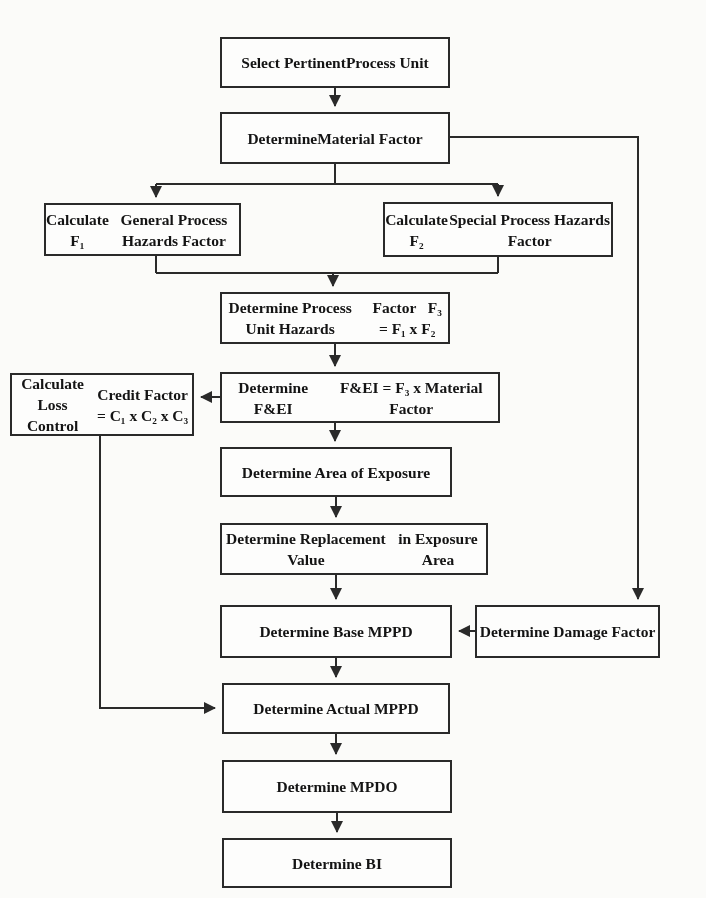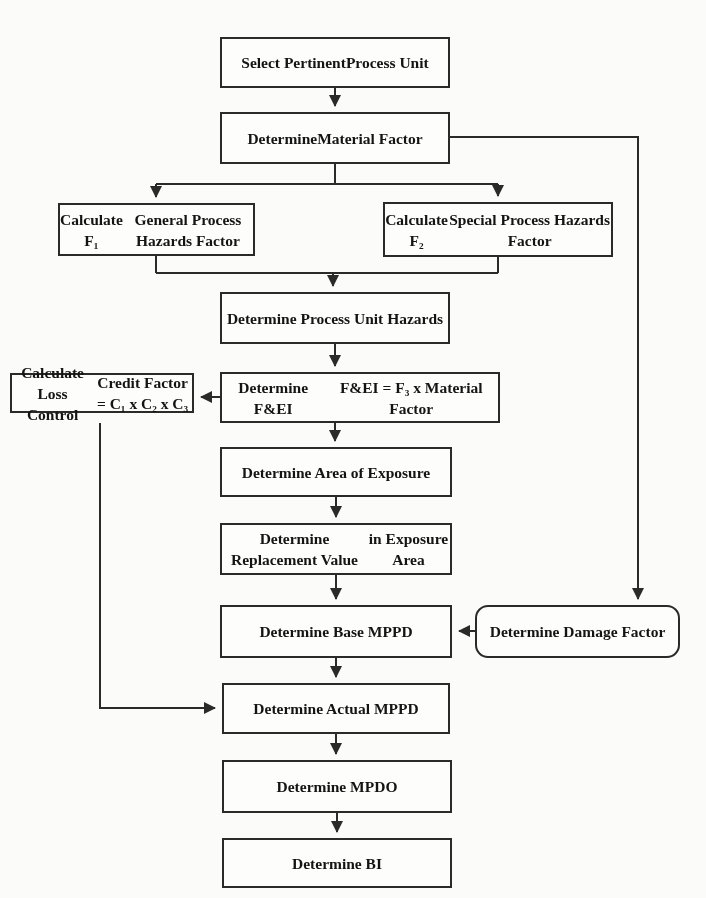--- a/index.html
+++ b/index.html
@@ -31,29 +31,29 @@
     text-align:center;
     color:var(--text);
     font-weight:bold;
     font-size:15.5px;
     line-height:21px;
   }
   .box .line{white-space:pre-wrap;display:block;}
   
   .n-select      {left:220px;top:37px;  width:230px;height:51px;}
   .n-material    {left:220px;top:112px; width:230px;height:52px;}
-  .n-f1          {left:58px; top:203px; width:197px;height:53px;}
+  .n-f1          {left:44px; top:203px; width:197px;height:53px;}
   .n-f2          {left:383px;top:202px; width:230px;height:55px;}
   .n-unithaz     {left:220px;top:292px; width:230px;height:52px;gap:8px;}
-  .n-losscontrol {left:10px; top:373px; width:184px;height:40px;}
+  .n-losscontrol {left:10px; top:373px; width:184px;height:63px;}
   .n-fei         {left:220px;top:372px; width:280px;height:51px;}
   .n-area        {left:220px;top:447px; width:232px;height:50px;}
-  .n-replace     {left:220px;top:523px; width:232px;height:52px;}
+  .n-replace     {left:220px;top:523px; width:268px;height:52px;}
   .n-basemppd    {left:220px;top:605px; width:232px;height:53px;}
-  .n-damage      {left:475px;top:605px; width:205px;height:53px;border-radius:13px;}
+  .n-damage      {left:475px;top:605px; width:185px;height:53px;}
   .n-actualmppd  {left:222px;top:683px; width:228px;height:51px;}
   .n-mpdo        {left:222px;top:760px; width:230px;height:53px;}
   .n-bi          {left:222px;top:838px; width:230px;height:50px;}
 </style>
 </head>
 <body>
 
 <div class="canvas">
 
   <svg class="wires" width="706" height="898" viewBox="0 0 706 898" aria-hidden="true">
@@ -108,20 +108,21 @@
     <span class="line">General Process Hazards Factor</span>
   </div>
 
   <div class="box n-f2">
     <span class="line">Calculate F₂</span>
     <span class="line">Special Process Hazards Factor</span>
   </div>
 
   <div class="box n-unithaz">
     <span class="line">Determine Process Unit Hazards</span>
+    <span class="line">Factor   F₃ = F₁ x F₂</span>
   </div>
 
   <div class="box n-losscontrol">
     <span class="line">Calculate Loss Control</span>
     <span class="line">Credit Factor = C₁ x C₂ x C₃</span>
   </div>
 
   <div class="box n-fei">
     <span class="line">Determine F&amp;EI</span>
     <span class="line">F&amp;EI = F₃ x Material Factor</span>

